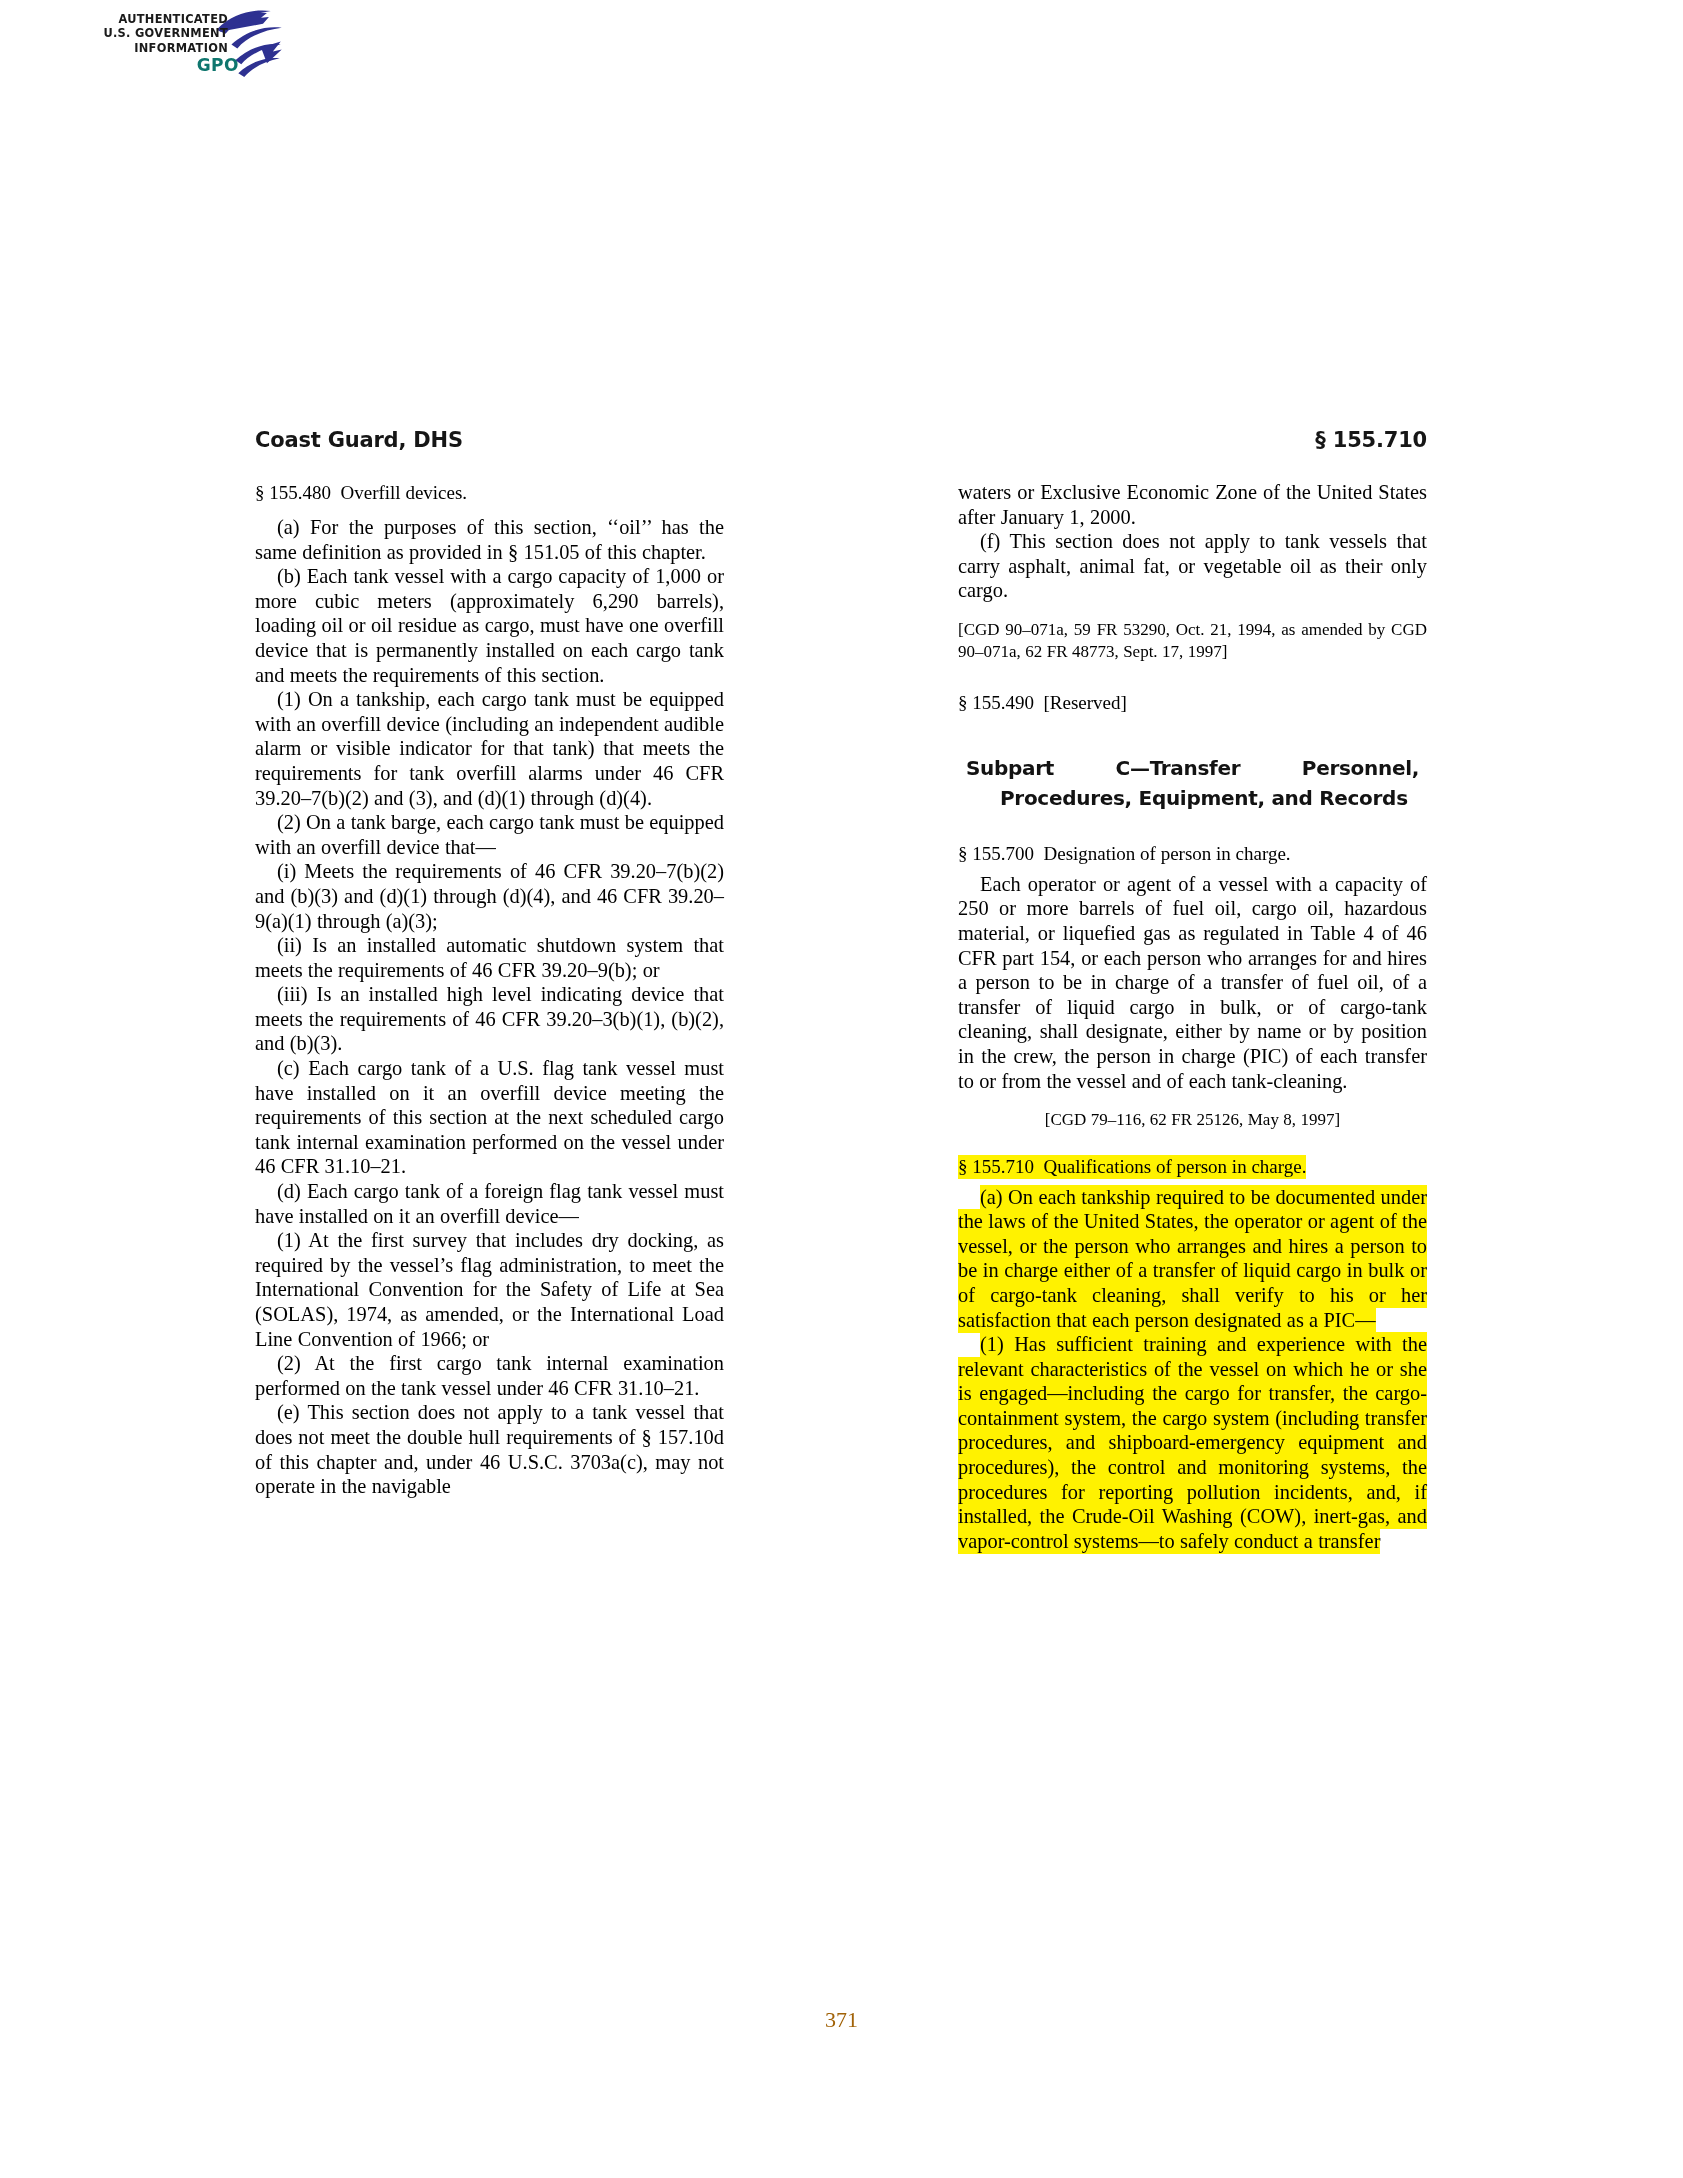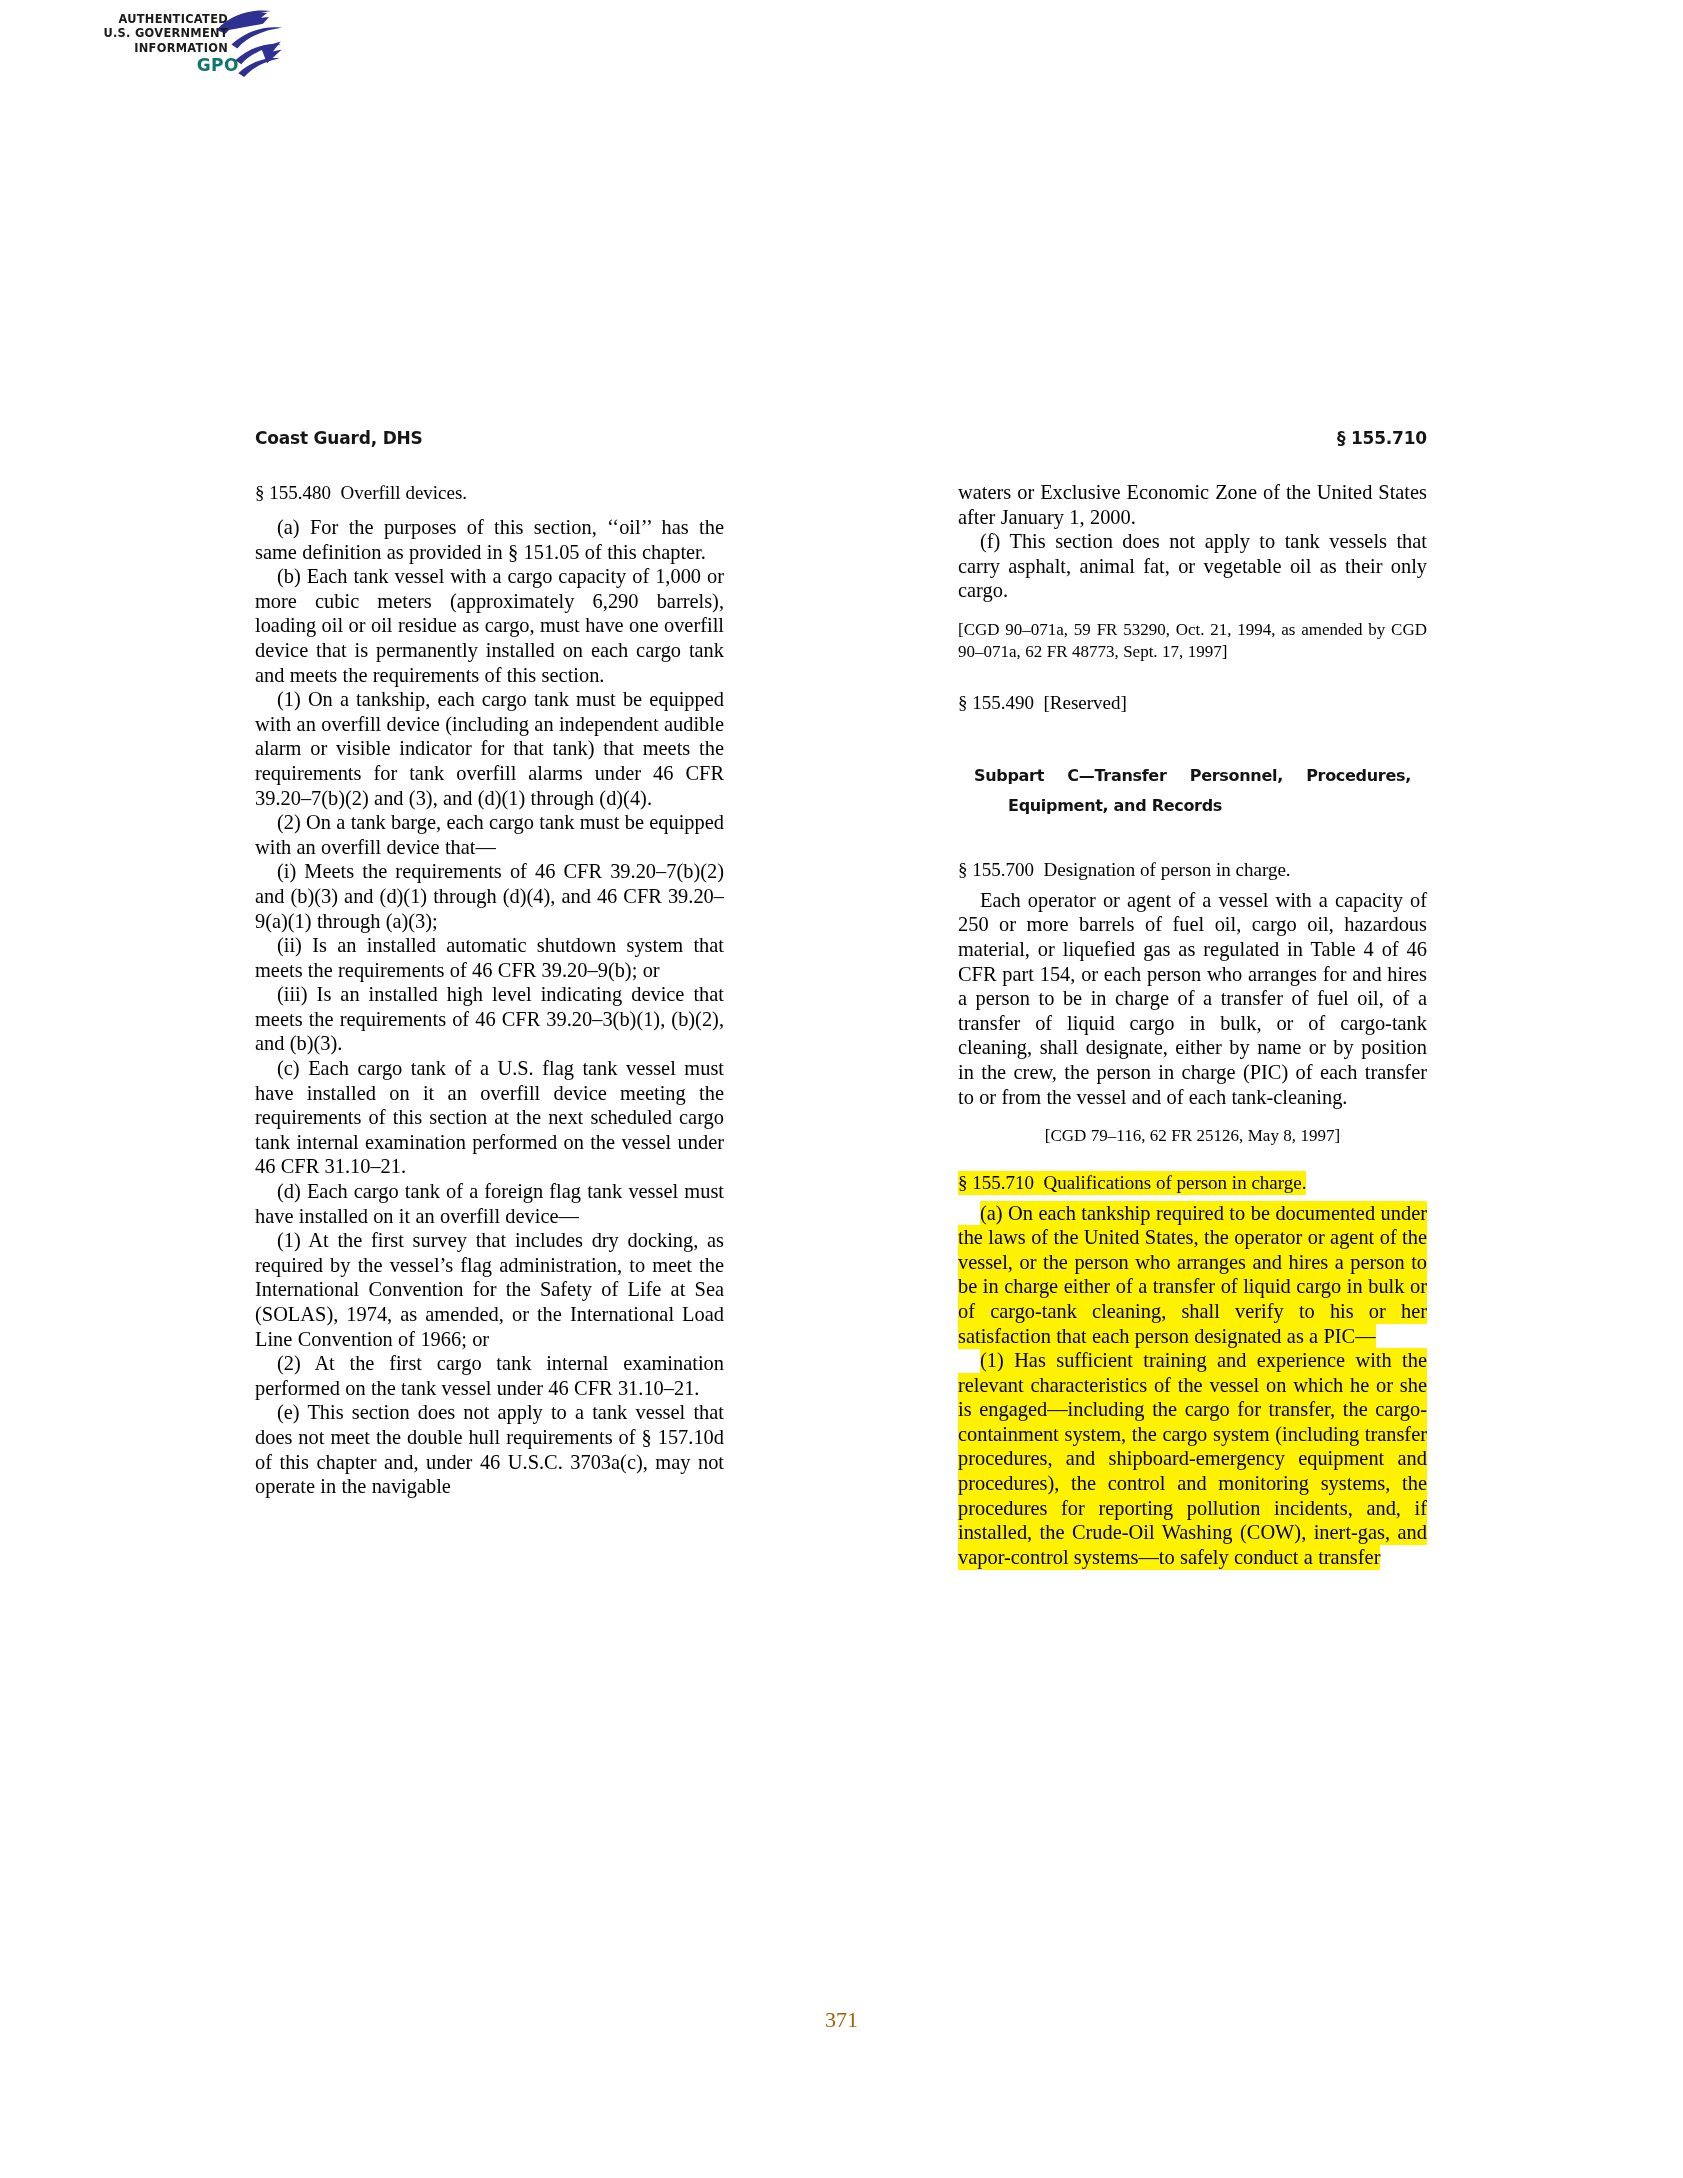--- a/index.html
+++ b/index.html
@@ -63,21 +63,21 @@
     left: 255px;
     top: 428px;
     width: 1172px;
     height: 34px;
   }
   .rh-left, .rh-right {
     position: absolute;
     top: 0;
     font-family: "DejaVu Sans", sans-serif;
     font-weight: bold;
-    font-size: 17px;
+    font-size: 21px;
     letter-spacing: -0.2px;
     color: #161616;
   }
   .rh-left { left: 0; }
   .rh-right { right: 0; }
 
   
   #columns {
     position: absolute;
     left: 255px;
@@ -115,24 +115,24 @@
     line-height: 25px;
     text-align: justify;
     padding-left: 36px;
     text-indent: -36px;
   }
   .sec-head .sec-no { white-space: nowrap; }
   .sec-head .sec-title { }
 
   
   .subpart-head {
-    margin: 16px;
-    font-family: "DejaVu Sans", sans-serif;
-    font-weight: bold;
-    font-size: 16px;
+    margin: 8px;
+    font-family: "DejaVu Sans", sans-serif;
+    font-weight: bold;
+    font-size: 20px;
     line-height: 30px;
     letter-spacing: -0.3px;
     text-align: justify;
     padding-left: 34px;
     text-indent: -34px;
     color: #131313;
   }
 
   
   .citation {

